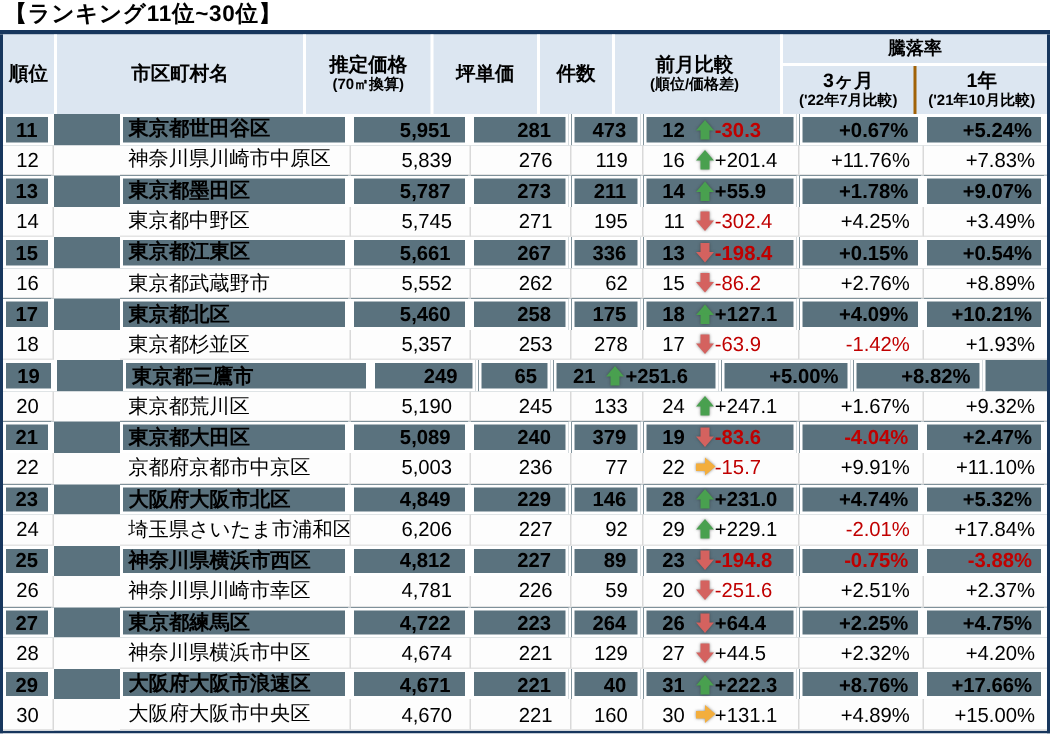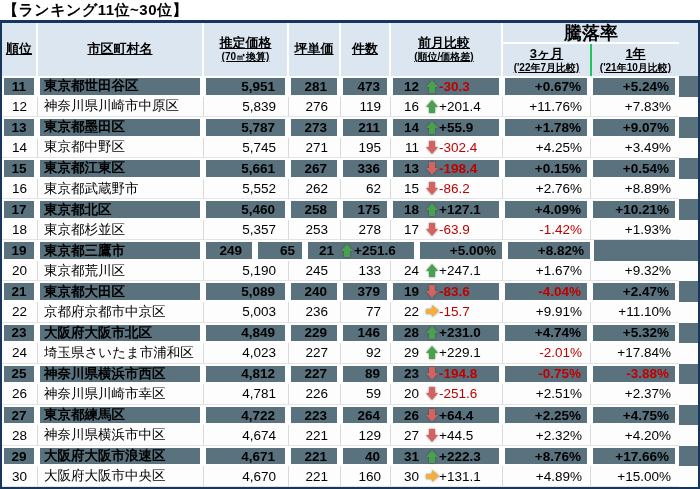--- a/index.html
+++ b/index.html
@@ -9,39 +9,39 @@
   }
   *{box-sizing:border-box;margin:0;padding:0;}
   html,body{width:700px;height:489px;overflow:hidden;background:#fff;
     font-family:"Liberation Sans","DejaVu Sans",sans-serif;color:#000;}
   .page-title{height:20px;line-height:20px;font-size:15px;font-weight:bold;padding-left:3px;letter-spacing:.5px;}
   .title-rule{height:3px;background:var(--navy);width:700px;}
   .tablewrap{width:700px;border-left:2px solid var(--navy);border-right:2px solid var(--navy);border-bottom:2px solid var(--navy);}
   
   .thead{display:flex;height:53px;background:var(--headbg);font-weight:bold;}
   .th{display:flex;flex-direction:column;justify-content:center;align-items:center;
-      border-right:2px solid #fff;font-size:13px;text-align:center;line-height:1.25;text-decoration:underline;}
+      border-right:2px solid #fff;font-size:13px;text-align:center;line-height:1.25;}
   .th .sub{font-size:10px;}
   .group{display:flex;flex-direction:column;border-right:none;}
   .group-label{height:21px;display:flex;align-items:center;justify-content:center;
-      border-bottom:2px solid #fff;font-size:18px;}
+      border-bottom:2px solid #fff;font-size:12px;}
   .group-row{display:flex;flex:1;}
-  .group-row .th{flex:1;border-right:2px solid #22c55e;}
+  .group-row .th{flex:1;border-right:2px solid #a16207;}
   .group-row .th:last-child{border-right:none;}
   
-  .c-rank{width:36px}.c-name{width:166px}.c-price{width:85px}.c-tsubo{width:52px}
+  .c-rank{width:36px}.c-name{width:166px}.c-price{width:85px}.c-tsubo{width:71px}
   .c-count{width:50px}.c-prev{width:112px}.c-m3{width:88px}.c-y1{width:88px}
   
   .tbody{display:flex;flex-direction:column;}
   .row{display:flex;height:20.55px;align-items:stretch;font-size:13.5px;background:#fdfdfd;}
   .cell{display:flex;align-items:center;border-right:1px solid var(--grid);
         border-bottom:1px solid var(--rowline);overflow:hidden;white-space:nowrap;}
   .cell:last-child{border-right:none;}
   .center{justify-content:center;}
-  .left{justify-content:flex-start;padding-left:6px;}
+  .left{justify-content:flex-start;padding-left:6px;margin-left:44px;}
   .right{justify-content:flex-end;padding-right:12px;}
   .c-count.right{padding-right:9px;}
   .c-m3.right,.c-y1.right{padding-right:8px;}
   .row.hl{background:var(--hlbg);font-weight:bold;}
   .row.hl .cell{border-right:2px solid #fff;border-bottom:none;box-shadow:inset 0 0 0 2px #fff;background:var(--hlbg);}
   .neg{color:var(--neg);}
   
   .c-prev{padding:0 4px 0 0;}
   .prev-rank{width:34px;text-align:right;padding-right:6px;}
   .prev-diff{flex:1;text-align:left;padding-right:2px;}
@@ -315,21 +315,21 @@
             <div class="s"></div>
           </div>
           <div class="prev-diff">+231.0</div>
         </div>
         <div class="cell c-m3 right">+4.74%</div>
         <div class="cell c-y1 right">+5.32%</div>
       </div>
       <div class="row">
         <div class="cell c-rank center">24</div>
         <div class="cell c-name left">埼玉県さいたま市浦和区</div>
-        <div class="cell c-price right">4,023</div>
+        <div class="cell c-price right">6,206</div>
         <div class="cell c-tsubo right">227</div>
         <div class="cell c-count right">92</div>
         <div class="cell c-prev">
           <div class="prev-rank">29</div>
           <div class="arr up">
             <div class="h"></div>
             <div class="s"></div>
           </div>
           <div class="prev-diff">+229.1</div>
         </div>

